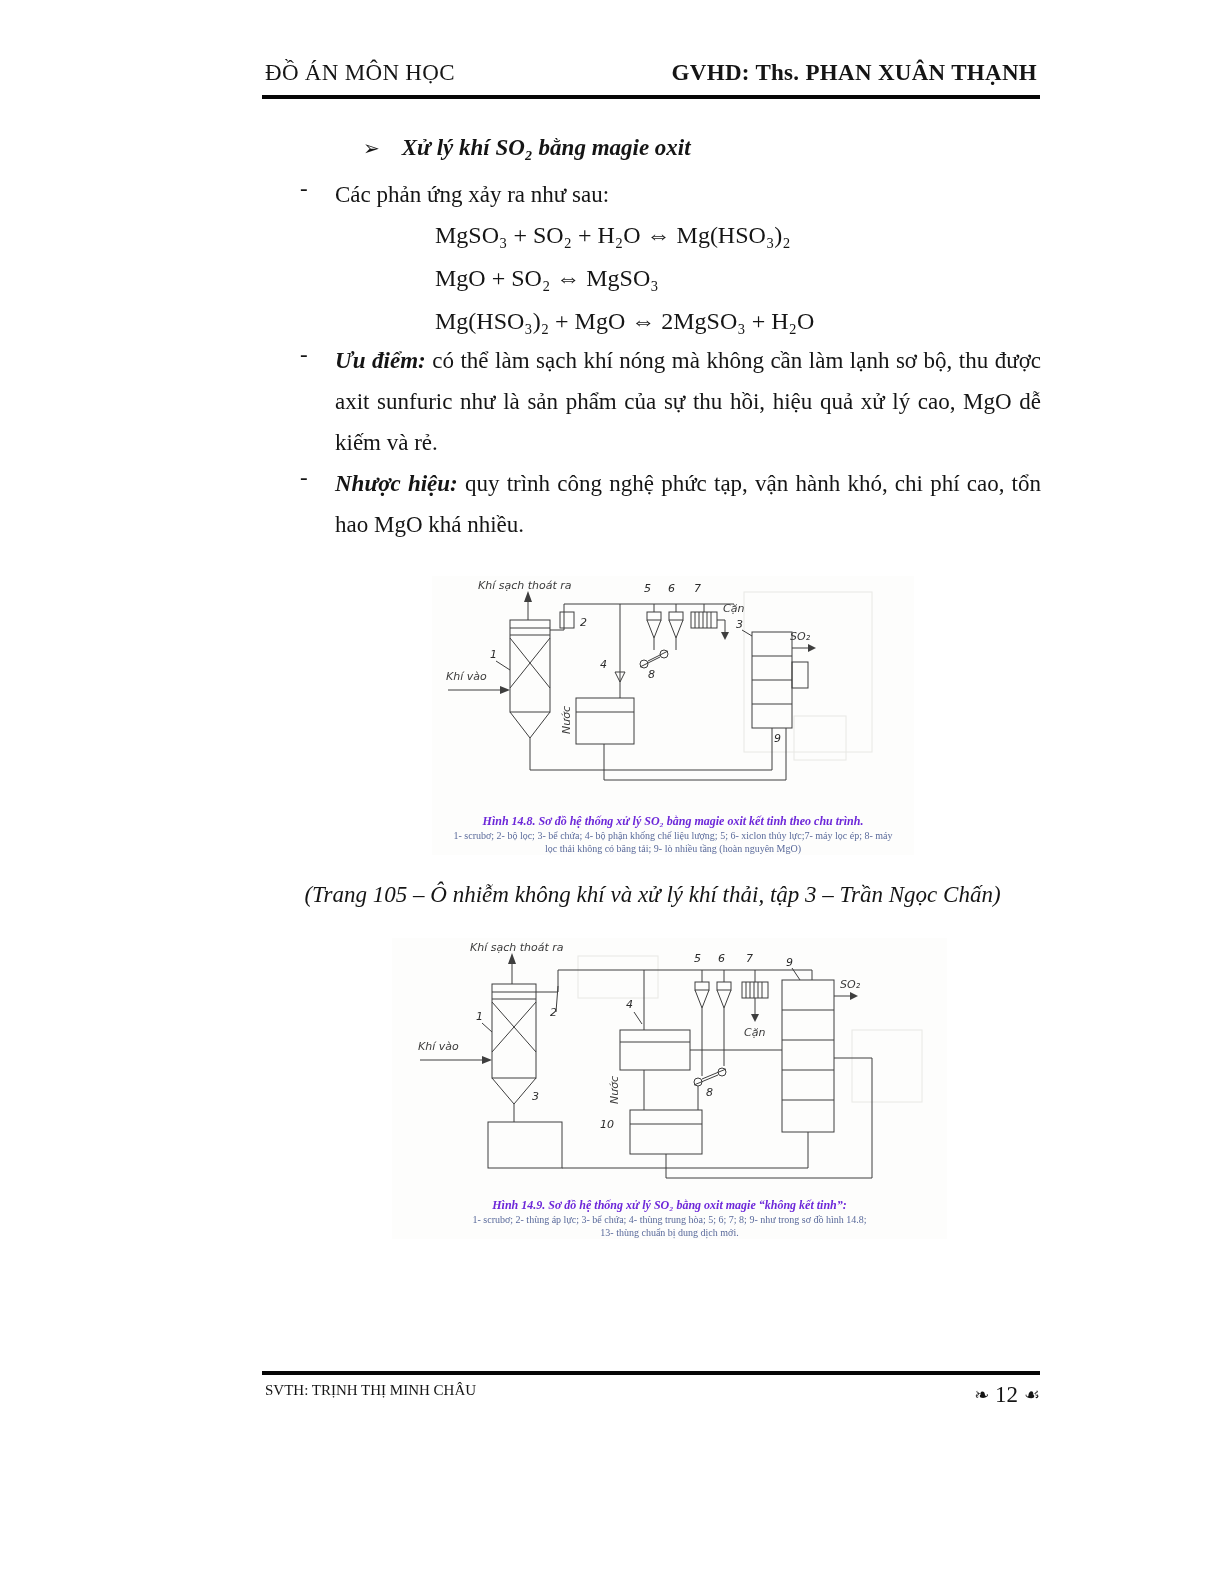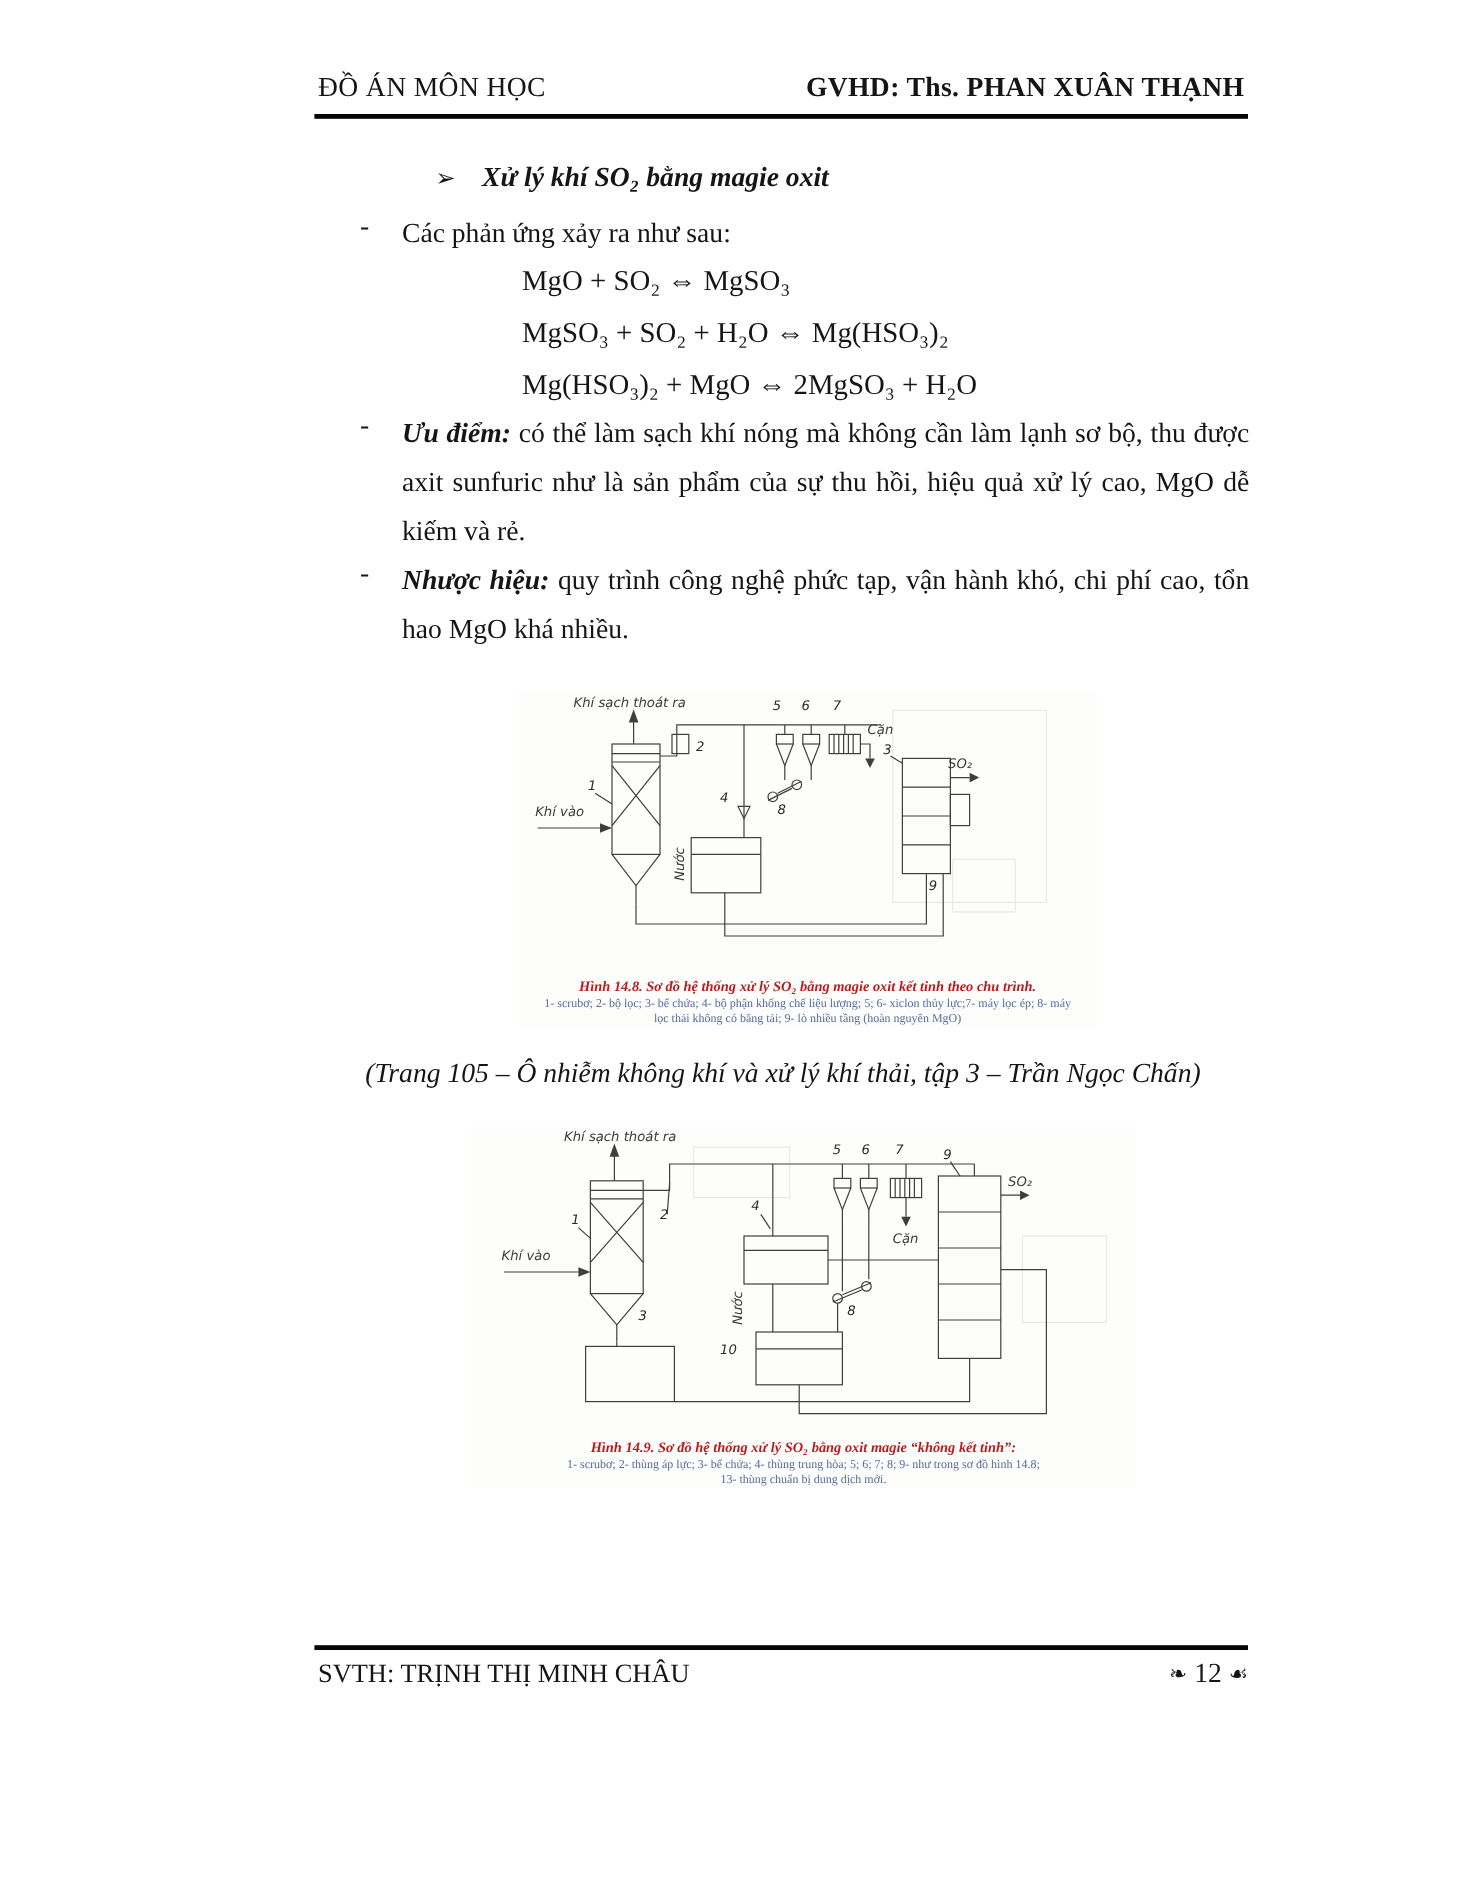--- a/index.html
+++ b/index.html
@@ -14,24 +14,24 @@
   .thin-rule { background:#c9c9c9; }
   .heading-row { font-size:23px; font-weight:bold; font-style:italic; white-space:nowrap; }
   .bullet-glyph { font-style:normal; font-weight:normal; font-family:"DejaVu Sans",sans-serif; font-size:20px; margin-right:22px; }
   .body-text { font-size:23px; line-height:41px; }
   .dash { font-size:23px; }
   .just { text-align:justify; text-justify:inter-word; }
   .bold-it { font-weight:bold; font-style:italic; }
   .eq-block { font-size:24px; line-height:43px; white-space:nowrap; }
   .fig { background:#fdfdfc; }
   .figcap { text-align:center; margin-top:4px; }
-  .figcap-title { font:bold italic 12px "Liberation Serif",serif; color:#b91c1c; white-space:nowrap; }
+  .figcap-title { font:bold italic 12px "Liberation Serif",serif; color:#6d28d9; white-space:nowrap; }
   .figcap-sub { font:10px "Liberation Serif",serif; color:#5a6a9b; line-height:13px; white-space:nowrap; }
   .src { font-style:italic; font-size:23px; text-align:center; white-space:nowrap;margin-top:16px; }
-  .footer-text { font-size:22px; white-space:nowrap; }
+  .footer-text { font-size:15px; white-space:nowrap; }
   .page-marker { font-size:23px; white-space:nowrap; }
   .orn { font-family:"DejaVu Sans",sans-serif; font-size:18px; position:relative; top:-1px; }
   
   .dl { stroke:#3e3e3e; stroke-width:1; fill:none; }
   .df { fill:#3e3e3e; stroke:none; }
   .dlbl { font:italic 11px "DejaVu Sans",sans-serif; fill:#3a3a3a; }
   .dnum { font:italic 11px "DejaVu Sans",sans-serif; fill:#2b2b2b; }
   .ghost { stroke:#e8e8e4; stroke-width:1; fill:none; }
 </style>
 </head>
@@ -44,22 +44,22 @@
   <div class="abs rule" style="left:262px; top:95px; width:778px; height:4px;"></div>
 
   <div class="abs heading-row" style="left:363px; top:135px;">
     <span class="bullet-glyph">➢</span><span>Xử lý khí SO₂ bằng magie oxit</span>
   </div>
 
   <div class="abs dash" style="left:300px; top:176px;">-</div>
   <div class="abs body-text" style="left:335px; top:174px;">Các phản ứng xảy ra như sau:</div>
 
   <div class="abs eq-block" style="left:435px; top:214px;">
+    <div>MgSO₃ + SO₂ + H₂O ⇔ Mg(HSO₃)₂</div>
     <div>MgO + SO₂ ⇔ MgSO₃</div>
-    <div>MgSO₃ + SO₂ + H₂O ⇔ Mg(HSO₃)₂</div>
     <div>Mg(HSO₃)₂ + MgO ⇔ 2MgSO₃ + H₂O</div>
   </div>
 
   <div class="abs dash" style="left:300px; top:342px;">-</div>
   <div class="abs body-text just" style="left:335px; top:340px; width:706px;">
     <span class="bold-it">Ưu điểm:</span><span> có thể làm sạch khí nóng mà không cần làm lạnh sơ bộ, thu được axit sunfuric như là sản phẩm của sự thu hồi, hiệu quả xử lý cao, MgO dễ kiếm và rẻ.</span>
   </div>
 
   <div class="abs dash" style="left:300px; top:465px;">-</div>
   <div class="abs body-text just" style="left:335px; top:463px; width:706px;">

